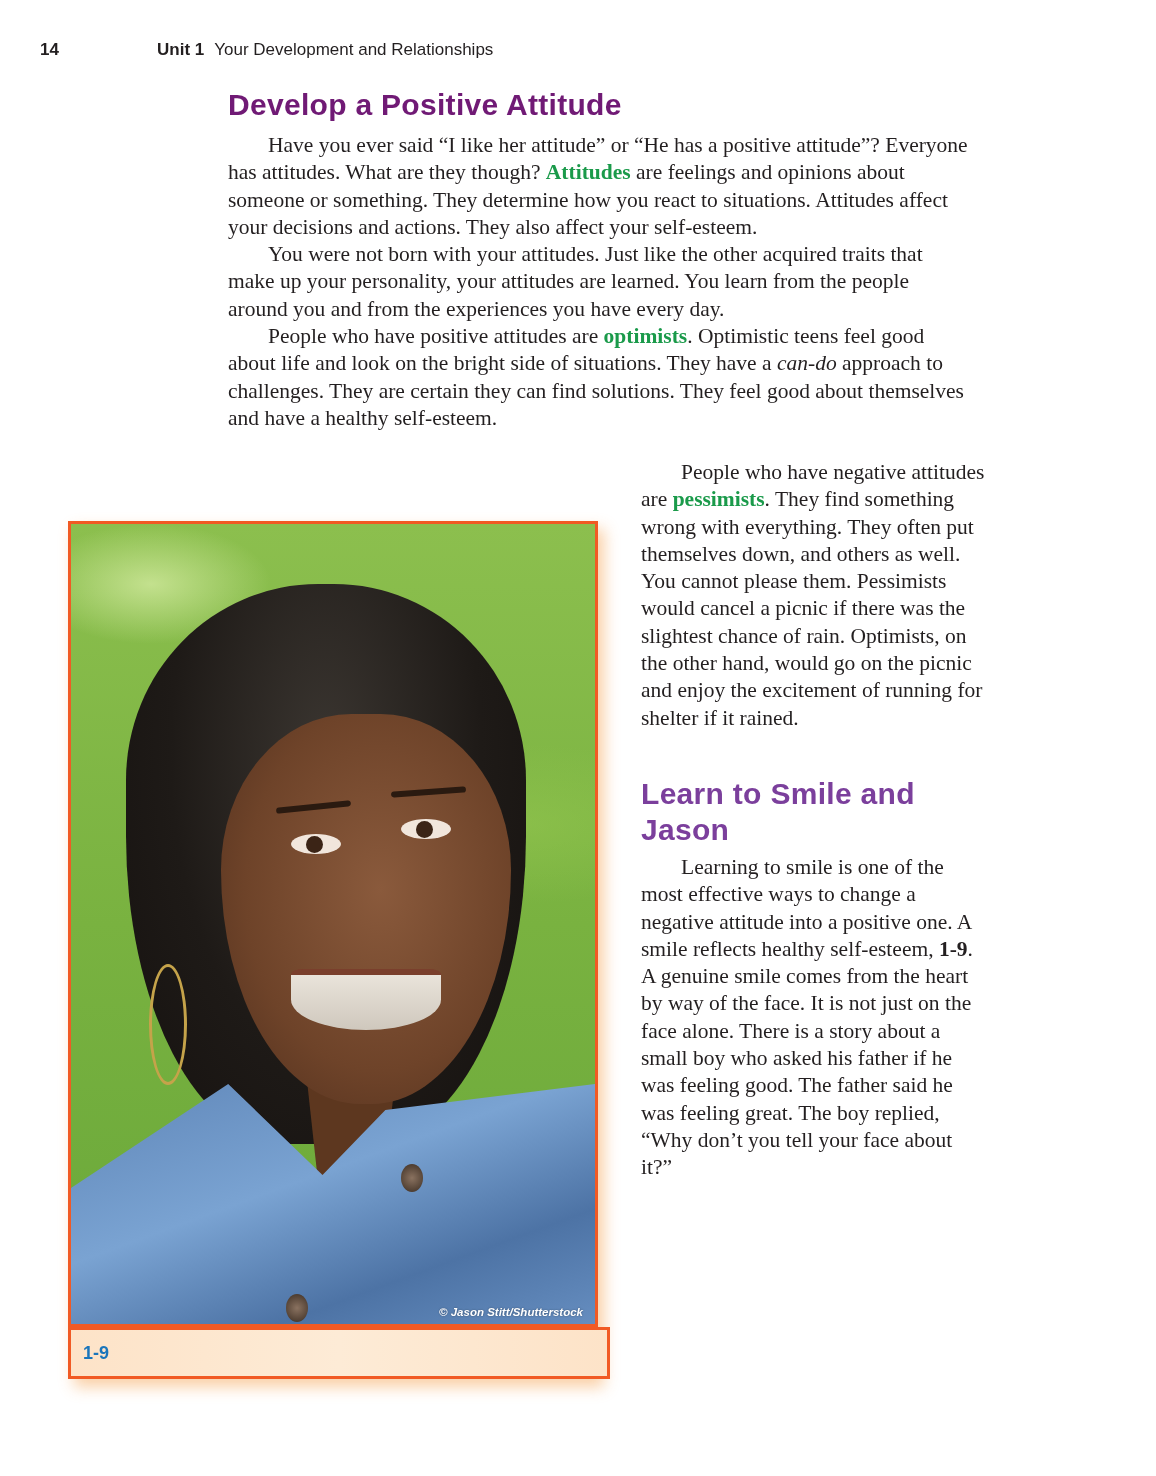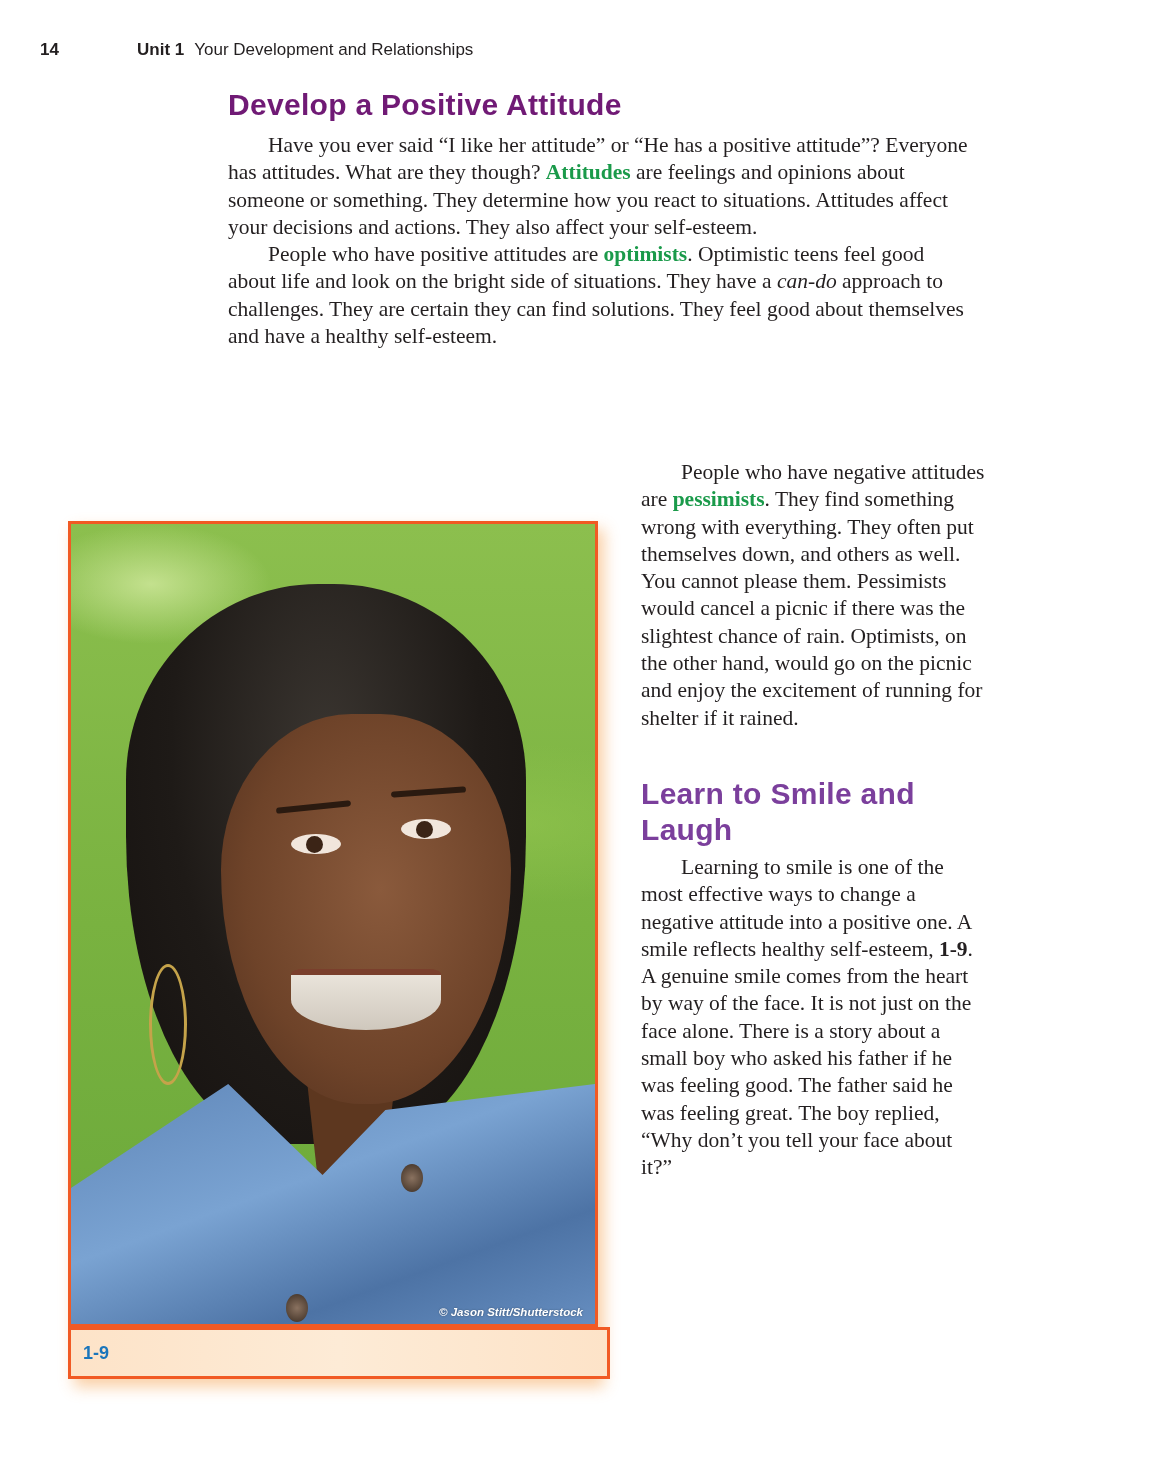--- a/index.html
+++ b/index.html
@@ -3,21 +3,21 @@
   <meta charset="utf-8">
   <style>
     html, body { margin: 0; padding: 0; background: #ffffff; }
     body { width: 1156px; height: 1476px; position: relative; overflow: hidden; }
 
     .running-head {
       position: absolute; top: 40px; left: 40px;
       font-family: "Liberation Sans", sans-serif; font-size: 17px; color: #231f20;
     }
     .running-head .page-num { font-weight: bold; display: inline-block; width: 97px; }
-    .running-head .unit { font-weight: bold; margin-right: 10px; }
+    .running-head .unit { font-weight: bold; margin-right: 10px; margin-left: 20px; }
 
     .h1 {
       position: absolute; left: 228px; top: 88px;
       font-family: "Liberation Sans", sans-serif; font-weight: bold;
       font-size: 30px; color: #701a75; margin: 0; letter-spacing: 0.3px;
     }
     .h2 {
       position: absolute; left: 641px; top: 776px; width: 340px;
       font-family: "Liberation Sans", sans-serif; font-weight: bold;
       font-size: 30px; line-height: 36px; color: #7b3f9c; margin: 0; letter-spacing: 0.3px;
@@ -102,28 +102,29 @@
 <body>
 
 <div class="running-head">
   <span class="page-num">14</span><span class="unit">Unit 1</span><span>Your Development and Relationships</span>
 </div>
 
 <h1 class="h1">Develop a Positive Attitude</h1>
 
 <div class="col-wide body-text">
   <p><span>Have you ever said “I like her attitude” or “He has a positive attitude”? Everyone has attitudes. What are they though? </span><span class="kw">Attitudes</span><span> are feelings and opinions about someone or something. They determine how you react to situations. Attitudes affect your decisions and actions. They also affect your self-esteem.</span></p>
+  <p>You were not born with your attitudes. Just like the other acquired traits that make up your personality, your attitudes are learned. You learn from the people around you and from the experiences you have every day.</p>
   <p><span>People who have positive attitudes are </span><span class="kw">optimists</span><span>. Optimistic teens feel good about life and look on the bright side of situations. They have a </span><span class="it">can-do</span><span> approach to challenges. They are certain they can find solutions. They feel good about themselves and have a healthy self-esteem.</span></p>
 </div>
 
 <div class="col-narrow1 body-text">
   <p><span>People who have negative attitudes are </span><span class="kw">pessimists</span><span>. They find something wrong with everything. They often put themselves down, and others as well. You cannot please them. Pessimists would cancel a picnic if there was the slightest chance of rain. Optimists, on the other hand, would go on the picnic and enjoy the excitement of running for shelter if it rained.</span></p>
 </div>
 
-<h2 class="h2">Learn to Smile and Laugh</h2>
+<h2 class="h2">Learn to Smile and Jason</h2>
 
 <div class="col-narrow2 body-text">
   <p><span>Learning to smile is one of the most effective ways to change a negative attitude into a positive one. A smile reflects healthy self-esteem, </span><span class="ref">1-9</span><span>. A genuine smile comes from the heart by way of the face. It is not just on the face alone. There is a story about a small boy who asked his father if he was feeling good. The father said he was feeling great. The boy replied, “Why don’t you tell your face about it?”</span></p>
 </div>
 
 <div class="figure">
   <div class="photo" title="Smiling teenage girl with braces wearing a denim jacket, grass background">
     <div class="hair"></div>
     <div class="neck"></div>
     <div class="face">

